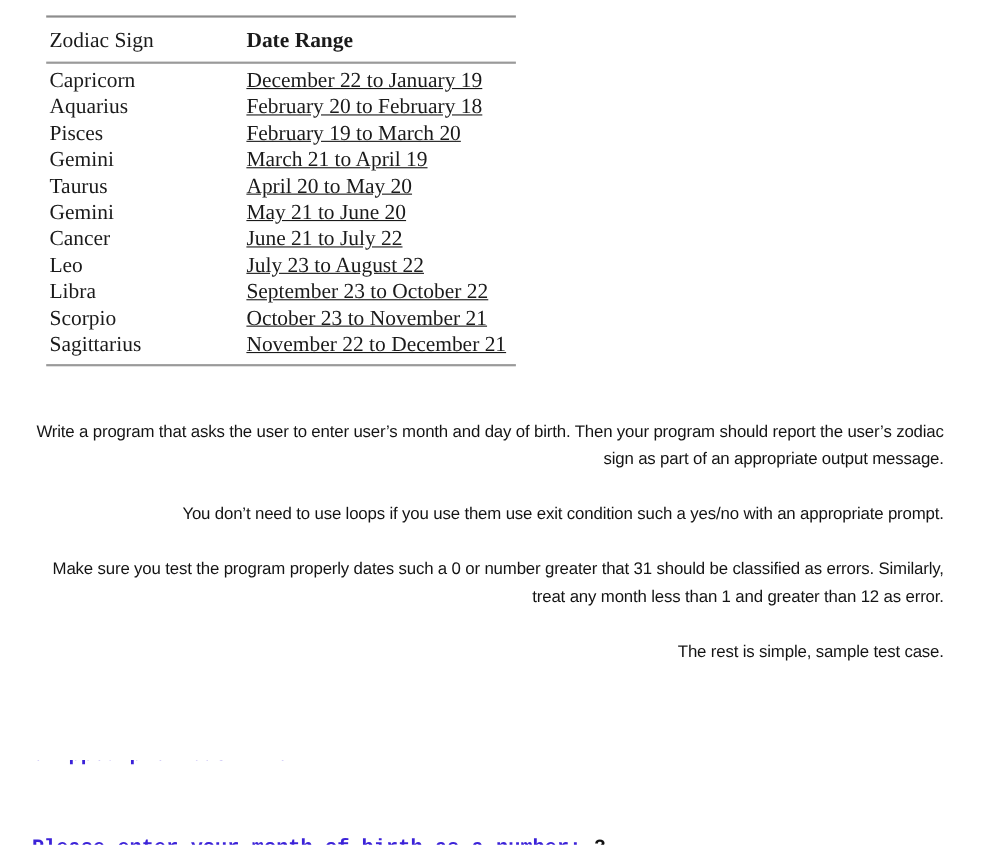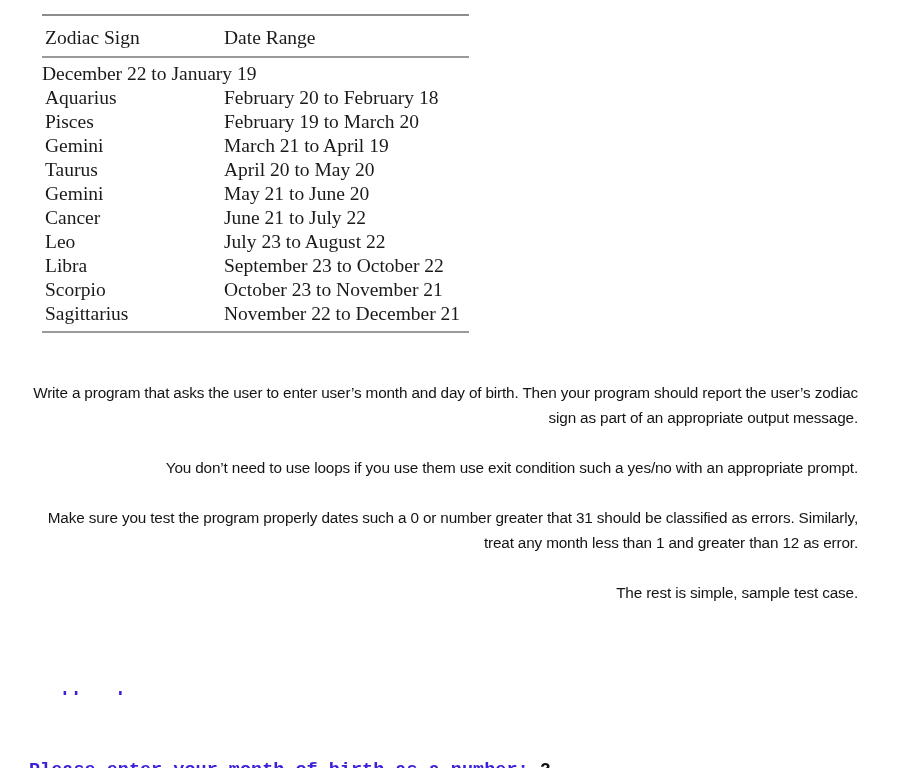--- a/index.html
+++ b/index.html
@@ -49,37 +49,38 @@
   }
   .trow .c-sign {
     width: 182px;
     flex: 0 0 182px;
     padding-left: 3px;
     box-sizing: border-box;
     position: relative;
   }
   .trow .c-range {
     flex: 1 1 auto;
+    text-decoration: underline;
   }
   .thead-row {
     display: flex;
     height: 40px;
     line-height: 44px;
     font-family: "Liberation Serif", serif;
     font-size: 19.5px;
     color: #1a1a1a;
     white-space: nowrap;
   }
   .thead-row .c-sign {
     width: 182px;
     flex: 0 0 182px;
     padding-left: 3px;
     box-sizing: border-box;
   }
-  .thead-row .c-range { flex: 1 1 auto; }
+  .thead-row .c-range { flex: 1 1 auto; font-weight: bold; }
 
   .caret {
     display: inline-block;
     width: 1px;
     height: 17px;
     background: #222;
     vertical-align: -3px;
     margin-left: 0px;
   }
 
@@ -136,20 +137,21 @@
   <div class="table-head">
     <div class="thead-row">
       <div class="c-sign">Zodiac Sign</div>
       <div class="c-range">Date Range</div>
     </div>
   </div>
   <div class="rule thin"></div>
 
   <div class="table-body">
     <div class="trow">
+      <div class="c-sign"><span>Capricorn</span></div>
       <div class="c-range">December 22 to January 19</div>
     </div>
     <div class="trow">
       <div class="c-sign"><span>Aquarius</span></div>
       <div class="c-range">February 20 to February 18</div>
     </div>
     <div class="trow">
       <div class="c-sign"><span>Pisces</span></div>
       <div class="c-range">February 19 to March 20</div>
     </div>

